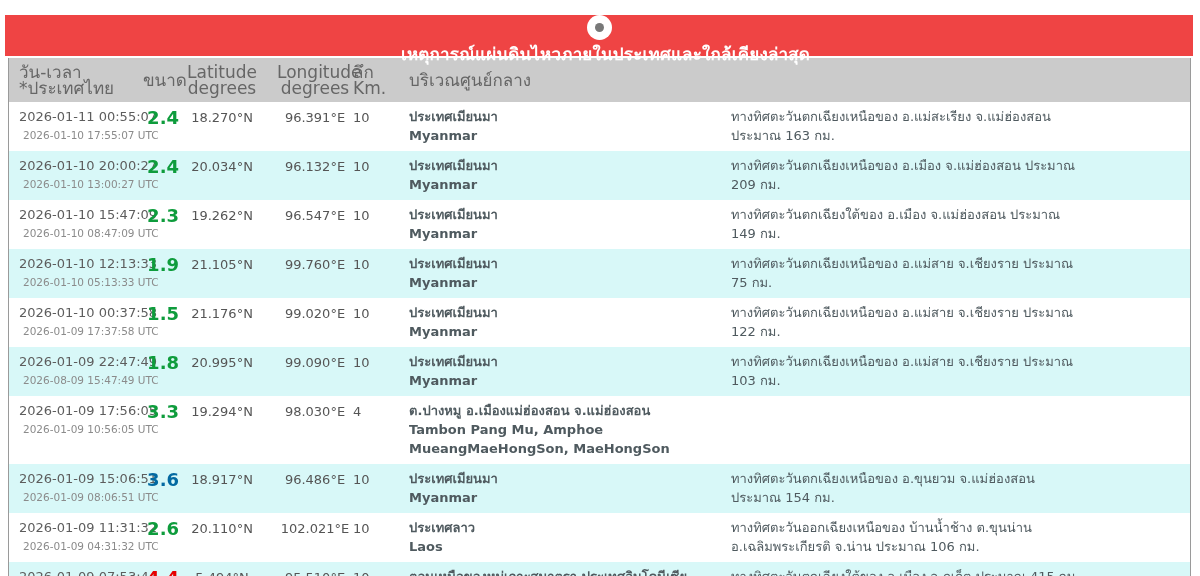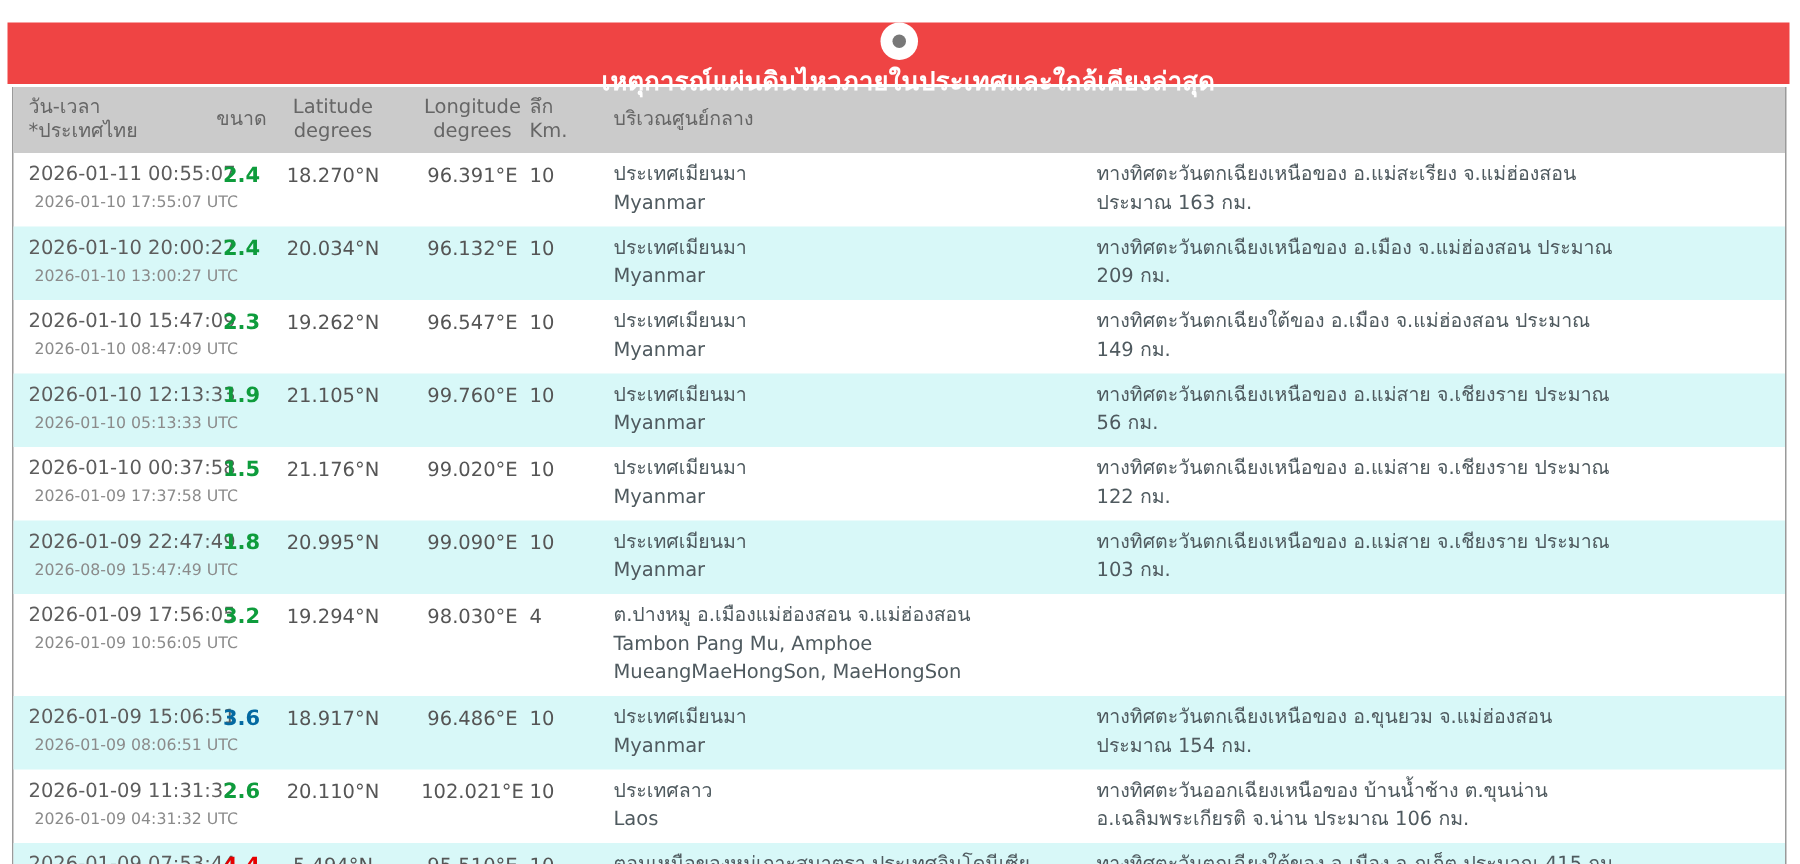--- a/index.html
+++ b/index.html
@@ -30,41 +30,41 @@
     margin: 2px 2px 0 3px;
     border-left: 1px solid #9a9a9a; border-right: 1px solid #9a9a9a;
   }
 
   .row { display: flex; align-items: flex-start; }
 
   
   .head-row {
     background: #cbcbcb; color: #666666;
     min-height: 44px; align-items: center;
-    font-size: 13px; line-height: 16px;
+    font-size: 17px; line-height: 16px;
   }
   .head-row .cell { padding-top: 2px; padding-bottom: 2px; }
 
   
   .c-date  { width: 134px; padding-left: 10px; }
   .c-mag   { width: 36px;  text-align: center; }
   .c-lat   { width: 86px;  text-align: center; }
   .c-lon   { width: 76px;  text-align: center; margin-left: 12px; }
   .c-depth { width: 36px;  text-align: left; }
   .c-loc   { width: 330px; padding-left: 20px; }
   .c-desc  { flex: 1; padding-left: 12px; padding-right: 105px; }
 
   
   .data-row { padding: 5px 0 6px 0; font-size: 13px; color: #4f5a5f; line-height: 19px; }
   .data-row.alt { background: #d8f8f8; }
   .dt-local { font-size: 13px; color: #5d5d5d; white-space: nowrap; }
   .dt-utc   { font-size: 10.5px; color: #8b8b8b; padding-left: 4px; white-space: nowrap; }
-  .c-mag.val { font-weight: bold; font-size: 14px; padding-top: 1px; }
+  .c-mag.val { font-weight: bold; font-size: 18px; padding-top: 1px; text-align: right; }
   .c-lat.val, .c-lon.val, .c-depth.val { color: #555555; padding-top: 1px; white-space: nowrap; }
-  .loc-th, .loc-en { color: #4f5a5f; }
+  .loc-th, .loc-en { color: #4f5a5f; font-weight: bold; }
   .c-desc.val { color: #4f5a5f; }
 </style>
 </head>
 <body>
 
 <div class="wrap">
 
   <div class="titlebar">
     <span class="record-icon">
         <span class="hole"></span>
@@ -145,21 +145,21 @@
       <div class="dt-utc">2026-01-10 05:13:33 UTC</div>
     </div>
     <div class="cell c-mag val" style="color: rgb(14, 156, 60);">1.9</div>
     <div class="cell c-lat val">21.105°N</div>
     <div class="cell c-lon val">99.760°E</div>
     <div class="cell c-depth val">10</div>
     <div class="cell c-loc">
       <div class="loc-th">ประเทศเมียนมา</div>
       <div class="loc-en">Myanmar</div>
     </div>
-    <div class="cell c-desc val">ทางทิศตะวันตกเฉียงเหนือของ อ.แม่สาย จ.เชียงราย ประมาณ 56 กม.</div>
+    <div class="cell c-desc val">ทางทิศตะวันตกเฉียงเหนือของ อ.แม่สาย จ.เชียงราย ประมาณ 75 กม.</div>
   </div>
         <div class="row data-row">
     <div class="cell c-date">
       <div class="dt-local">2026-01-10 00:37:58</div>
       <div class="dt-utc">2026-01-09 17:37:58 UTC</div>
     </div>
     <div class="cell c-mag val" style="color: rgb(14, 156, 60);">1.5</div>
     <div class="cell c-lat val">21.176°N</div>
     <div class="cell c-lon val">99.020°E</div>
     <div class="cell c-depth val">10</div>
@@ -182,21 +182,21 @@
       <div class="loc-th">ประเทศเมียนมา</div>
       <div class="loc-en">Myanmar</div>
     </div>
     <div class="cell c-desc val">ทางทิศตะวันตกเฉียงเหนือของ อ.แม่สาย จ.เชียงราย ประมาณ 103 กม.</div>
   </div>
         <div class="row data-row">
     <div class="cell c-date">
       <div class="dt-local">2026-01-09 17:56:05</div>
       <div class="dt-utc">2026-01-09 10:56:05 UTC</div>
     </div>
-    <div class="cell c-mag val" style="color: rgb(14, 156, 60);">3.2</div>
+    <div class="cell c-mag val" style="color: rgb(14, 156, 60);">3.3</div>
     <div class="cell c-lat val">19.294°N</div>
     <div class="cell c-lon val">98.030°E</div>
     <div class="cell c-depth val">4</div>
     <div class="cell c-loc">
       <div class="loc-th">ต.ปางหมู อ.เมืองแม่ฮ่องสอน จ.แม่ฮ่องสอน</div>
       <div class="loc-en">Tambon Pang Mu, Amphoe MueangMaeHongSon, MaeHongSon</div>
     </div>
     <div class="cell c-desc val"></div>
   </div>
         <div class="row data-row alt">

